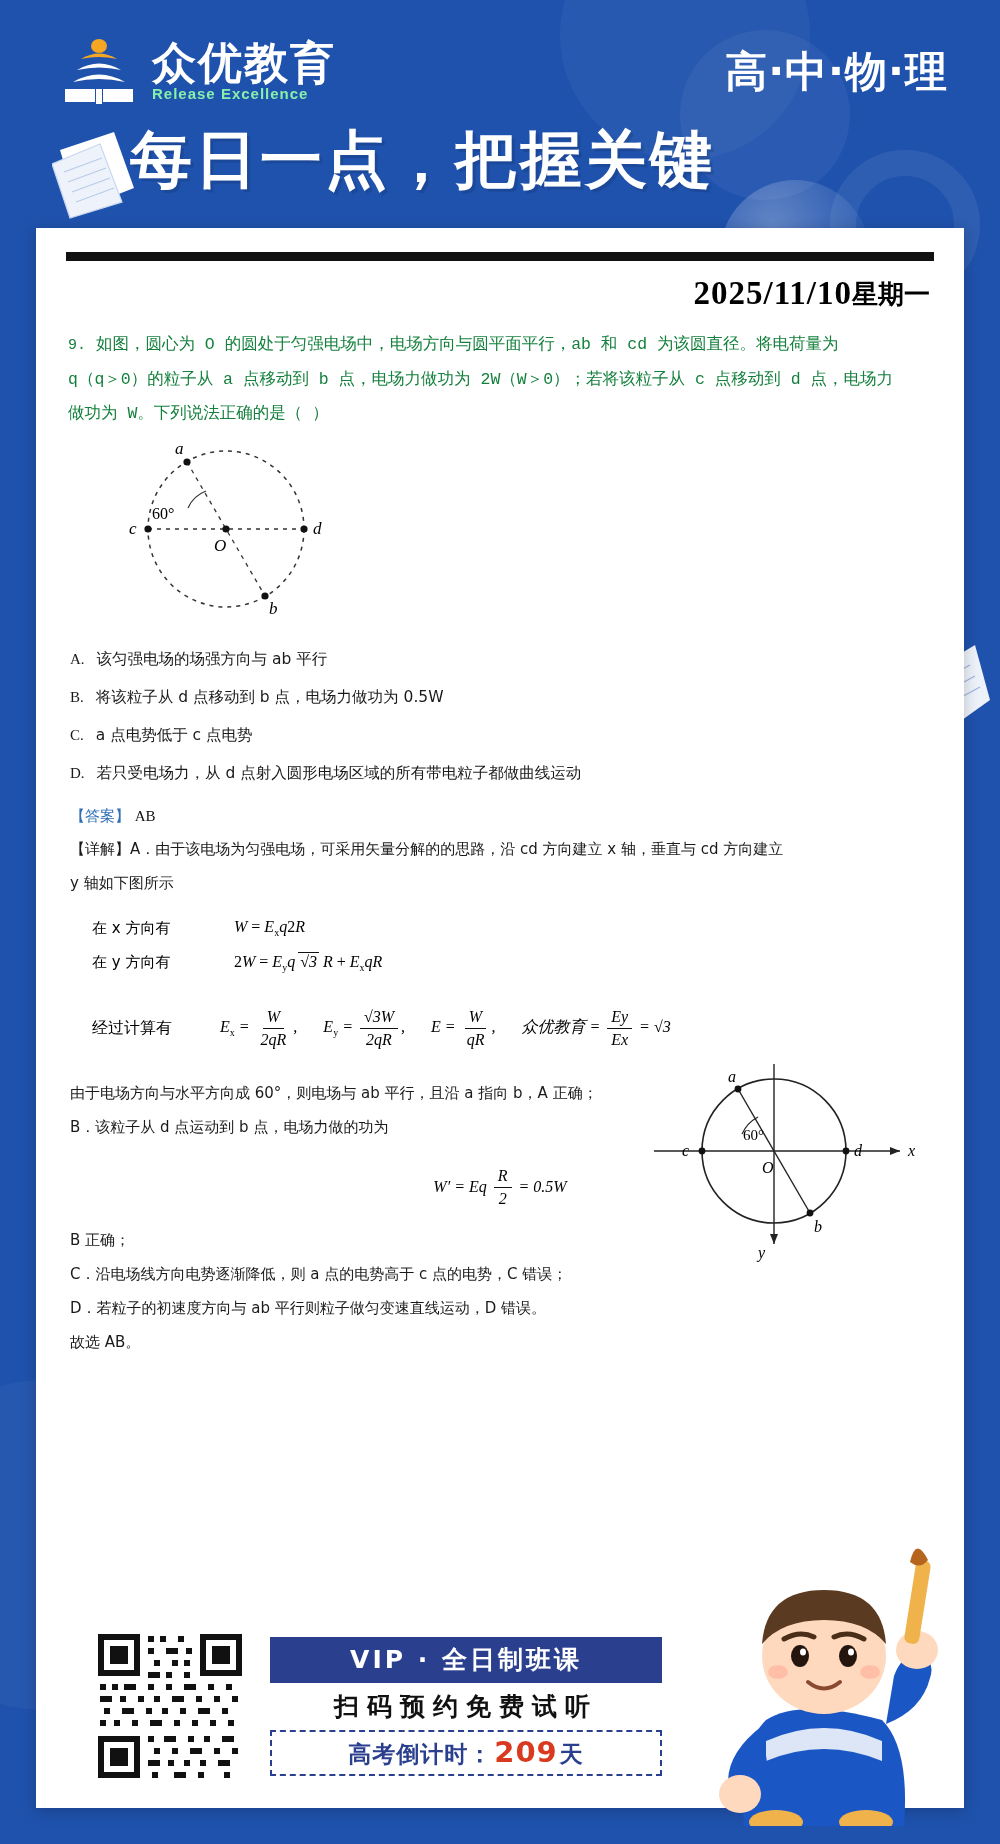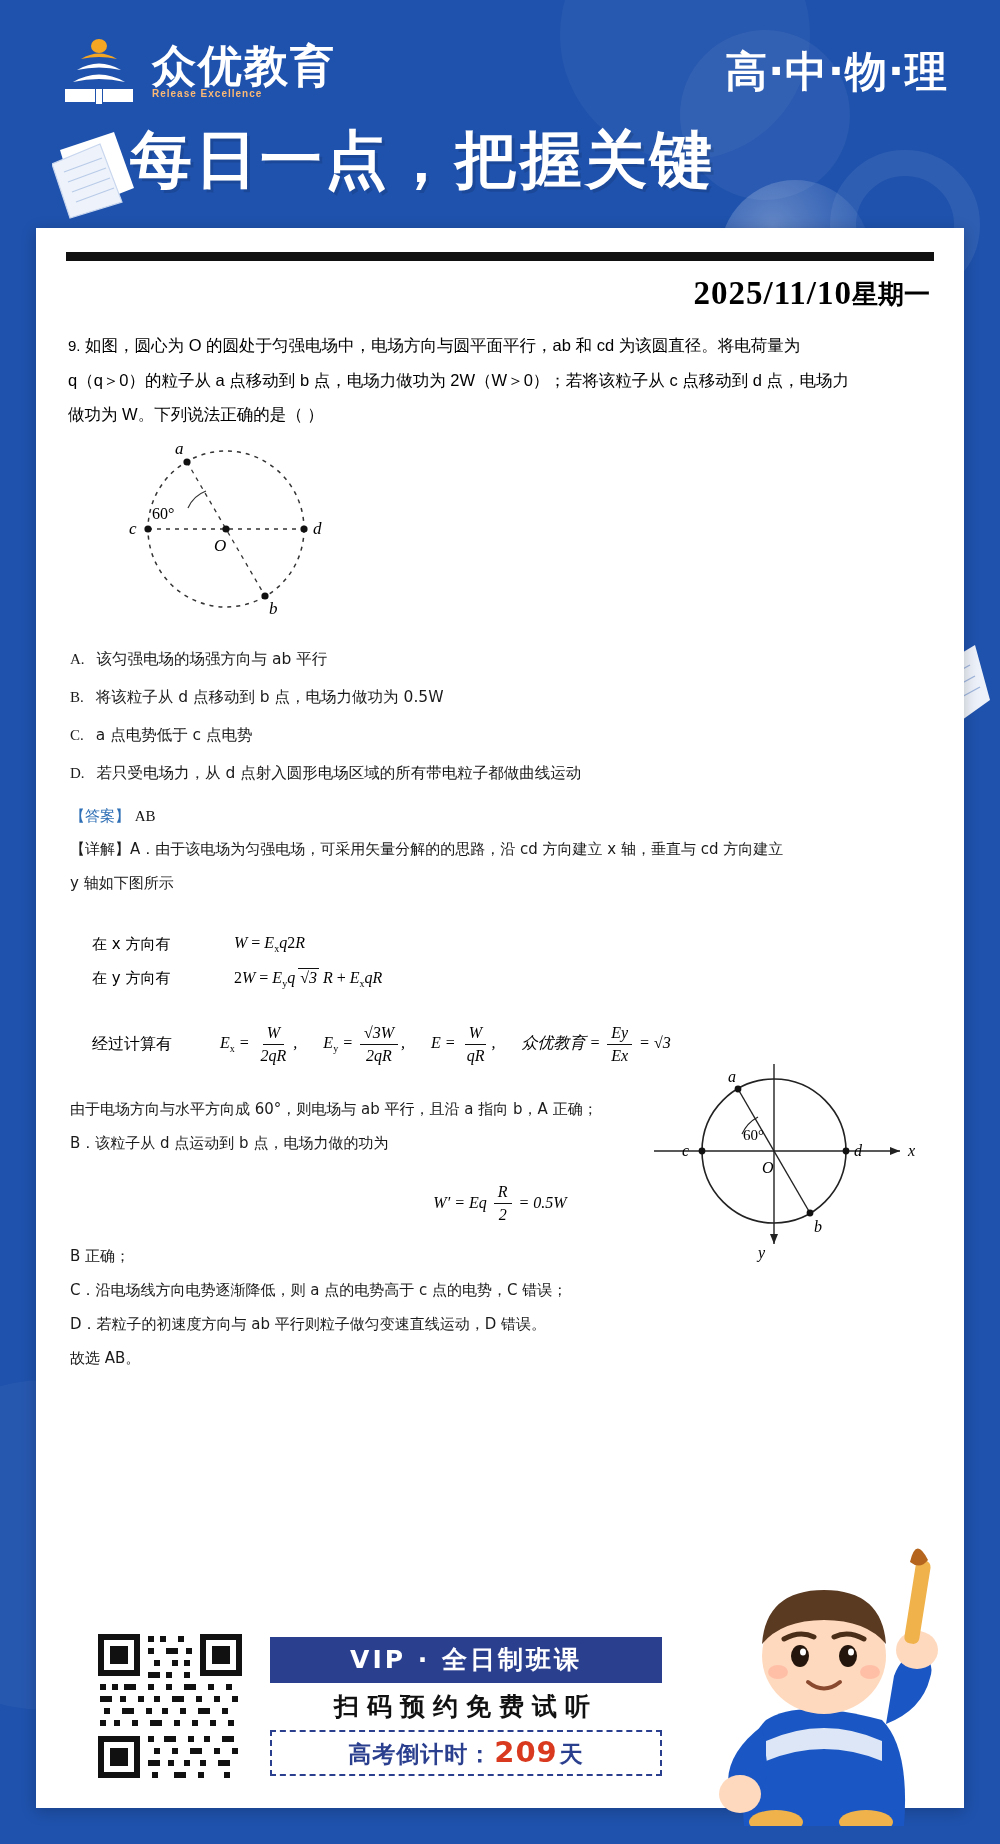--- a/index.html
+++ b/index.html
@@ -27,21 +27,21 @@
   .jletter { position:absolute; top: 245px; left: 866px; font-size: 130px;
              color: rgba(255,255,255,0.12); font-weight: 700;
              font-family: "Liberation Sans", sans-serif; }
 
   
   .header { position: relative; height: 220px; }
   .logo-wrap { position: absolute; left: 60px; top: 34px; display: flex; align-items: center; gap: 14px; }
   .logo-mark { width: 78px; height: 74px; position: relative; }
   .logo-text-cn { color:#fff; font-size: 44px; font-weight: 800; letter-spacing: 2px;
                   font-family: "DejaVu Sans", "Liberation Sans", sans-serif; line-height: 1; }
-  .logo-text-en { color:#fdba74; font-size: 10px; font-weight: 700; letter-spacing: 1px;
+  .logo-text-en { color:#86efac; font-size: 15px; font-weight: 700; letter-spacing: 1px;
                   font-family: "Liberation Sans", sans-serif; }
   .subject { position: absolute; right: 52px; top: 44px; color: #fff;
              font-size: 42px; font-weight: 800; letter-spacing: 1px;
              font-family: "DejaVu Sans", "Liberation Sans", sans-serif; }
   .slogan { position: absolute; left: 130px; top: 118px; color:#fff;
             font-size: 62px; font-weight: 900; letter-spacing: 3px;
             font-family: "DejaVu Sans", "Liberation Sans", sans-serif;
             text-shadow: 3px 3px 0 rgba(0,0,0,0.12); }
   .papers { position: absolute; left: 52px; top: 128px; }
 
@@ -54,22 +54,22 @@
     padding: 18px 30px 20px 30px;
   }
   .rule { height: 9px; background: #111; margin: 6px 0 4px 0; }
   .daterow { display: flex; justify-content: flex-end; align-items: flex-end;
              padding: 10px 4px 12px 4px; }
   .date { font-size: 33px; font-weight: 700; color:#000;
           font-family: "Liberation Serif", serif; letter-spacing: 1px; }
   .weekday { font-size: 26px; font-weight: 700; color:#000;
              font-family: "DejaVu Sans","Liberation Sans", sans-serif; }
 
-  .qtext { font-size: 16.5px; line-height: 34px; color: #000000;
-           font-family: Liberation Sans, sans-serif;
+  .qtext { font-size: 16.5px; line-height: 34px; color: #15803d;
+           font-family: Liberation Mono, monospace;
            padding: 4px 2px 0 2px; text-align: justify; }
   .qtext .num { font-size: 15px; }
 
   .opts { margin-top: 12px; }
   .opt { font-size: 15.5px; line-height: 38px; color:#1a1a1a;
          font-family: "DejaVu Sans","Liberation Sans", sans-serif; padding-left: 4px; }
   .opt .lbl { font-family:"Liberation Serif", serif; font-size: 15px; padding-right: 7px; }
 
   .ans { font-size: 15px; line-height: 32px; padding-left: 4px; margin-top: 8px;
          font-family: "DejaVu Sans","Liberation Sans", sans-serif; }
@@ -261,21 +261,21 @@
       <text x="190" y="176" font-size="16" font-family="Liberation Serif, serif" font-style="italic">b</text>
       <text x="58" y="100" font-size="16" font-family="Liberation Serif, serif" font-style="italic">c</text>
       <text x="230" y="100" font-size="16" font-family="Liberation Serif, serif" font-style="italic">d</text>
       <text x="284" y="100" font-size="16" font-family="Liberation Serif, serif" font-style="italic">x</text>
       <text x="134" y="202" font-size="16" font-family="Liberation Serif, serif" font-style="italic">y</text>
       <text x="138" y="117" font-size="16" font-family="Liberation Serif, serif" font-style="italic">O</text>
       <text x="119" y="84" font-size="15" font-family="Liberation Serif, serif">60°</text>
     </svg>
   </div>
 
-  <div class="mathline" style="margin-top:34px;">
+  <div class="mathline" style="margin-top:18px;">
     <span class="lead">在 x 方向有</span>
     <span class="frm">W<span class="n"> = </span>E<sub class="s">x</sub>q<span class="n">2</span>R</span>
   </div>
   <div class="mathline" style="margin-top:14px;">
     <span class="lead">在 y 方向有</span>
     <span class="frm"><span class="n">2</span>W<span class="n"> = </span>E<sub class="s">y</sub>q <span class="sq">√3</span> R<span class="n"> + </span>E<sub class="s">x</sub>qR</span>
   </div>
 
   <div class="calcrow" style="margin-top:34px;">
     <span class="lead">经过计算有</span>

